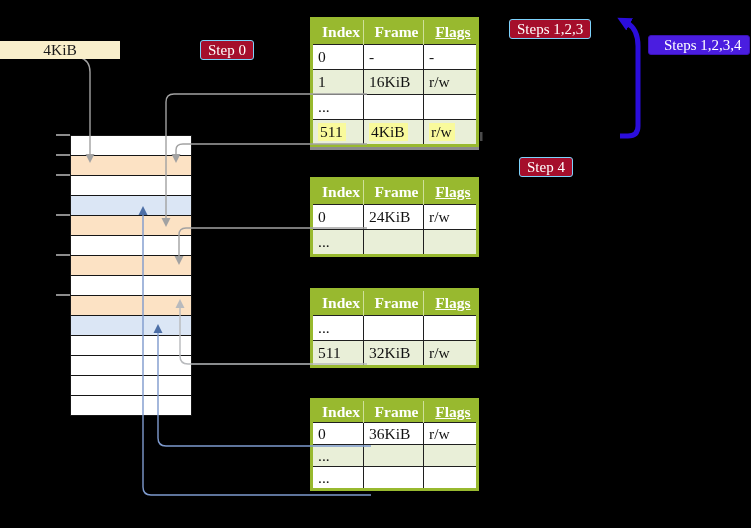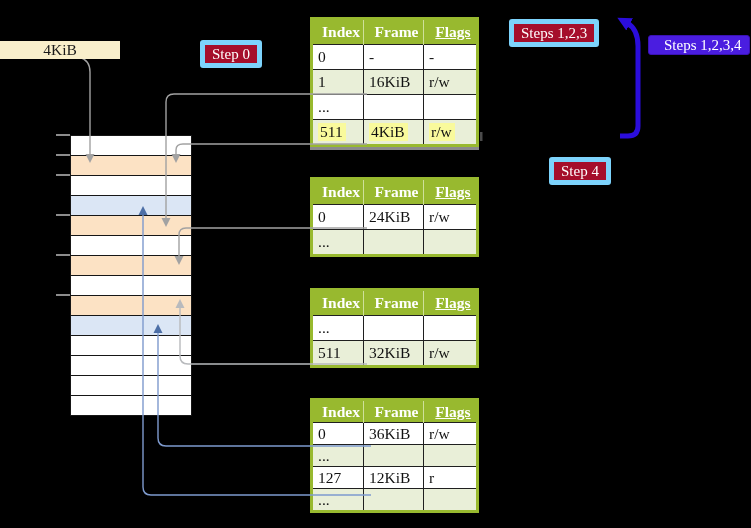--- a/index.html
+++ b/index.html
@@ -28,26 +28,26 @@
   
   .pagelabel{
     position:absolute;left:0;top:41px;width:120px;height:18px;z-index:4;
     background:var(--wheat);color:#1a1a1a;font-size:15.5px;line-height:18px;text-align:center;
   }
   
   .badge{
     position:absolute;z-index:4;color:#fff;font-size:15px;line-height:16px;
     padding:1px 7px;border-radius:3px;white-space:nowrap;
   }
-  .badge.red{background:var(--badge_red);border:5px solid #7dd3fc;}
+  .badge.red{background:var(--badge_red);border:1px solid #7dd3fc;}
   .badge.blue{background:var(--badge_blue);border:1px solid #3a12b5;}
   #badge-step0{left:200px;top:40px;}
   #badge-steps123{left:509px;top:19px;}
   #badge-steps1234{left:648px;top:35px;padding-left:15px;}
-  #badge-step4{left:519px;top:157px;margin-left:30px;}
+  #badge-step4{left:519px;top:157px;}
   
   table.ptable{
     position:absolute;left:310px;z-index:2;border-collapse:collapse;
     border:3px solid var(--green_header);table-layout:fixed;width:169px;
     font-size:15.5px;color:#111;background:#fff;
   }
   table.ptable th{
     background:var(--green_header);color:#fff;font-weight:bold;text-align:center;
     padding:0 0 0 6px;height:24px;border-right:1px solid #cfe09a;font-size:15.5px;
   }
@@ -210,25 +210,20 @@
         <td>0</td>
         <td>36KiB</td>
         <td>r/w</td>
       </tr>
       <tr>
         <td>...</td>
         <td></td>
         <td></td>
       </tr>
       <tr>
-        <td>127</td>
-        <td>12KiB</td>
-        <td>r</td>
-      </tr>
-      <tr>
         <td>...</td>
         <td></td>
         <td></td>
       </tr>
     </tbody>
   </table>
 
   <svg id="overlay" width="751" height="528" viewBox="0 0 751 528">
     <defs>
       <marker id="mgray" markerUnits="userSpaceOnUse" markerWidth="12" markerHeight="12" refX="2" refY="6" orient="auto">

